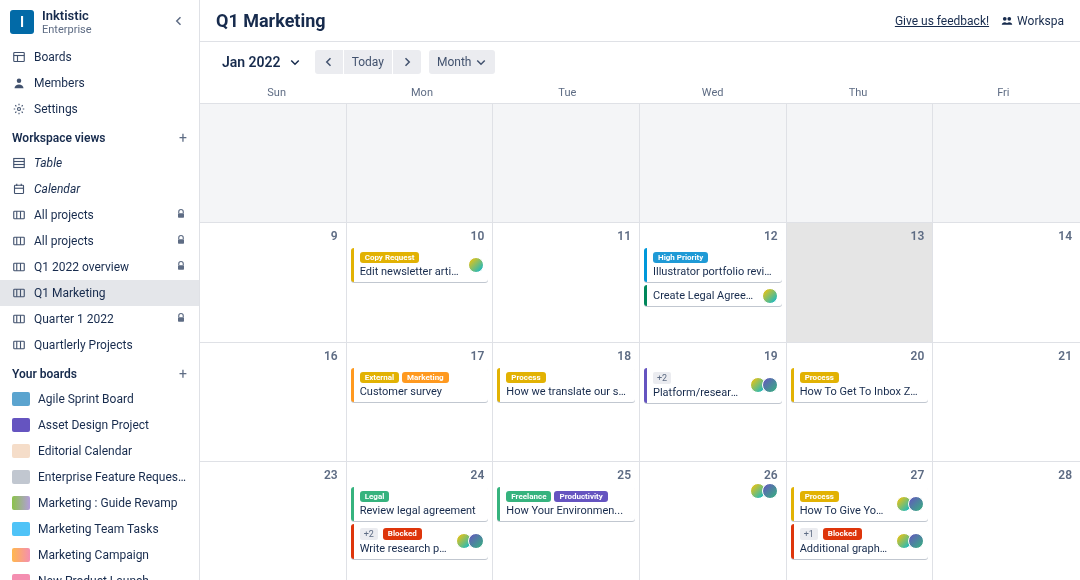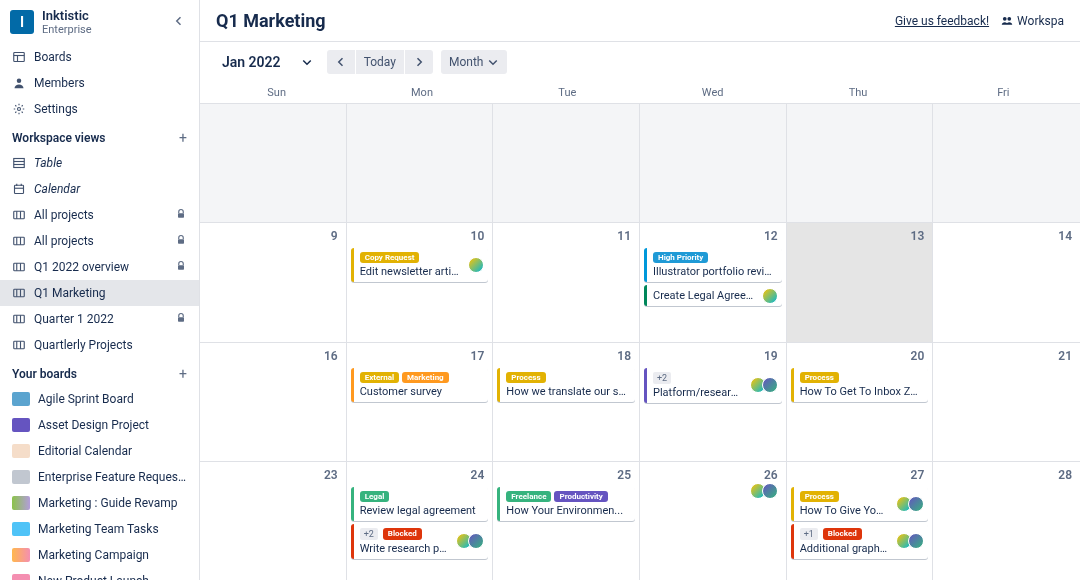--- a/index.html
+++ b/index.html
@@ -18,21 +18,21 @@
 .section-header { display: flex; align-items: center; justify-content: space-between; padding: 8px 12px 4px; font-weight: 600; font-size: 12px; color: #172B4D; gap: 36px; }
 .plus-btn { color: #5E6C84; cursor: pointer; font-size: 14px; font-weight: 400; }
 .board-swatch { width: 18px; height: 14px; border-radius: 2px; flex-shrink: 0; }
 .main { flex: 1; display: flex; flex-direction: column; overflow: hidden; }
 .top-bar { display: flex; align-items: center; justify-content: space-between; padding: 10px 16px; border-bottom: 1px solid #DFE1E6; }
 .board-title { font-size: 18px; font-weight: 700; }
 .top-right { display: flex; align-items: center; gap: 12px; font-size: 12px; }
 .feedback-link { text-decoration: underline; color: #172B4D; cursor: pointer; }
 .workspace-btn { display: flex; align-items: center; gap: 4px; cursor: pointer; }
 .toolbar { display: flex; align-items: center; gap: 8px; padding: 8px 16px; }
-.month-select { display: flex; align-items: center; gap: 20px; font-weight: 600; font-size: 14px; cursor: pointer; padding: 4px 6px; justify-content: flex-end; }
+.month-select { display: flex; align-items: center; gap: 8px; font-weight: 600; font-size: 14px; cursor: pointer; padding: 4px 6px; justify-content: flex-end; }
 .nav-arrows { display: flex; }
 .arrow-btn, .today-btn, .view-btn { background: #EBECF0; border-radius: 3px; padding: 5px 8px; cursor: pointer; font-size: 12px; display: flex; align-items: center; gap: 4px; color: #42526E; }
 .arrow-btn { border-radius: 3px 0 0 3px; }
 .arrow-btn + .today-btn { border-radius: 0; margin-left: 1px; }
 .today-btn + .arrow-btn { border-radius: 0 3px 3px 0; margin-left: 1px; }
 .calendar { flex: 1; display: flex; flex-direction: column; overflow: hidden; }
 .weekdays { display: grid; grid-template-columns: repeat(6, 1fr); padding: 0 4px; }
 .weekday { text-align: center; font-size: 11px; color: #5E6C84; padding: 4px 0; }
 .weeks { flex: 1; display: grid; grid-template-rows: repeat(4, 1fr); }
 .week { display: grid; grid-template-columns: repeat(6, 1fr); border-top: 1px solid #DFE1E6; }

